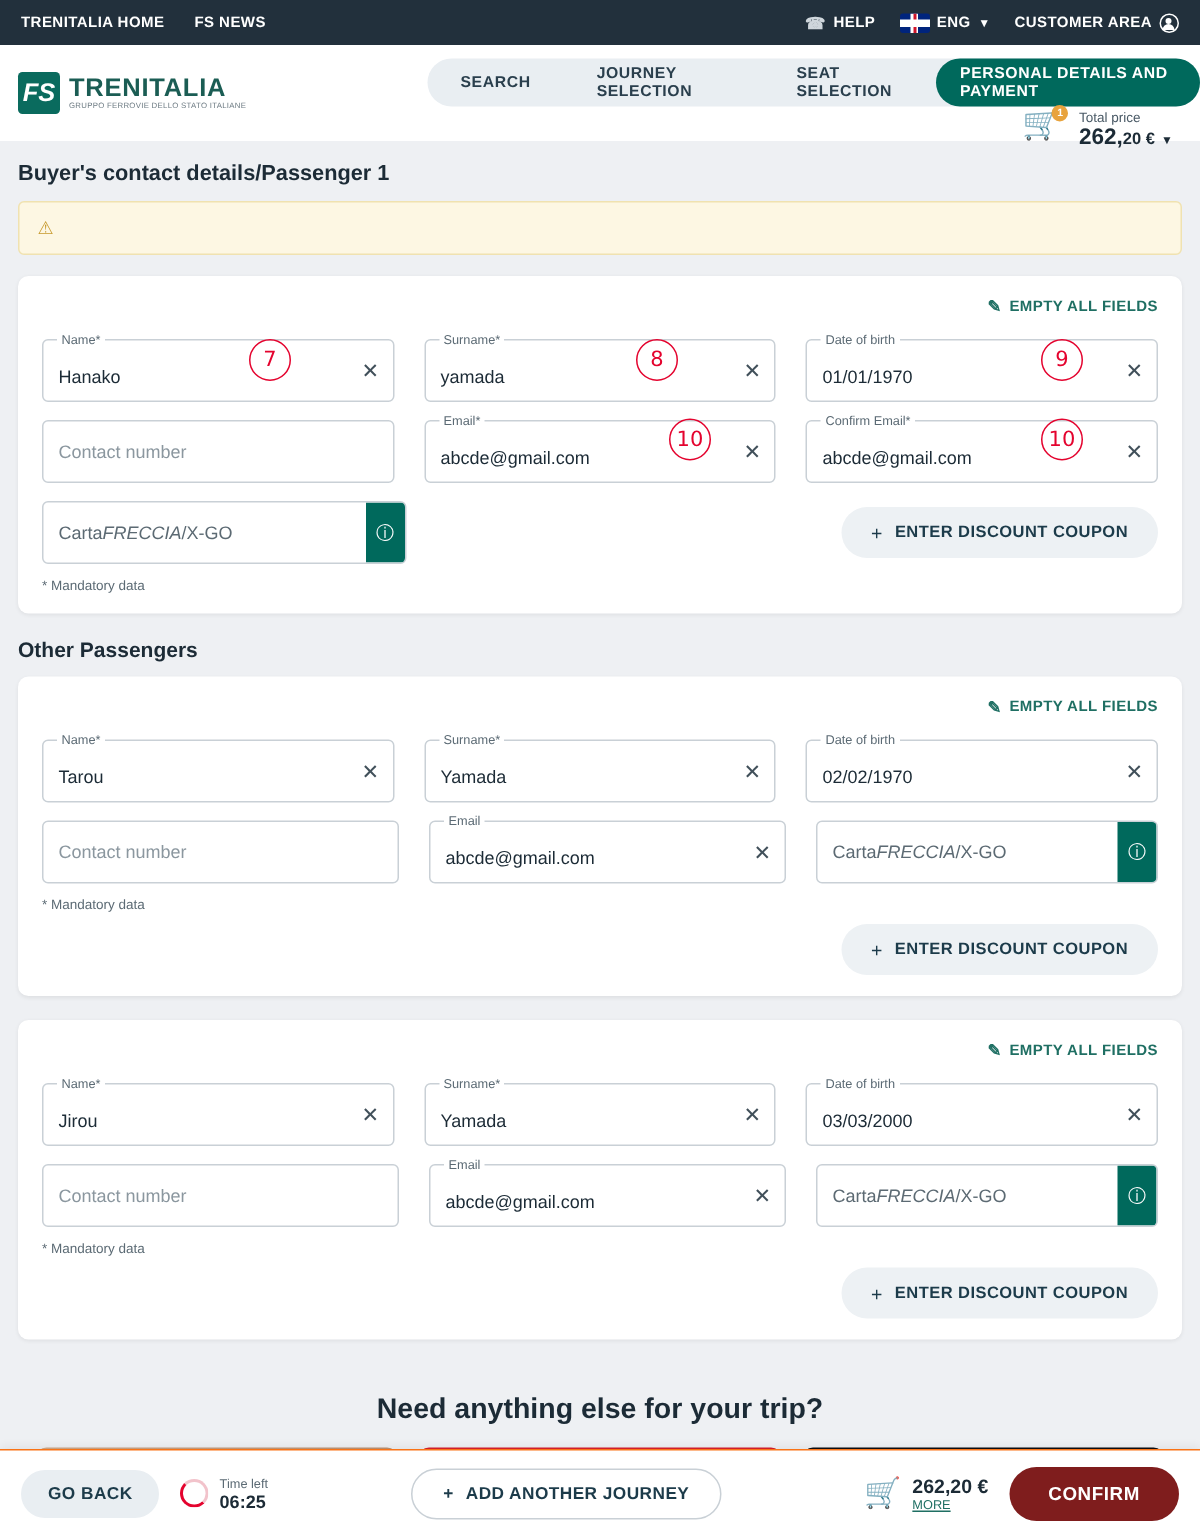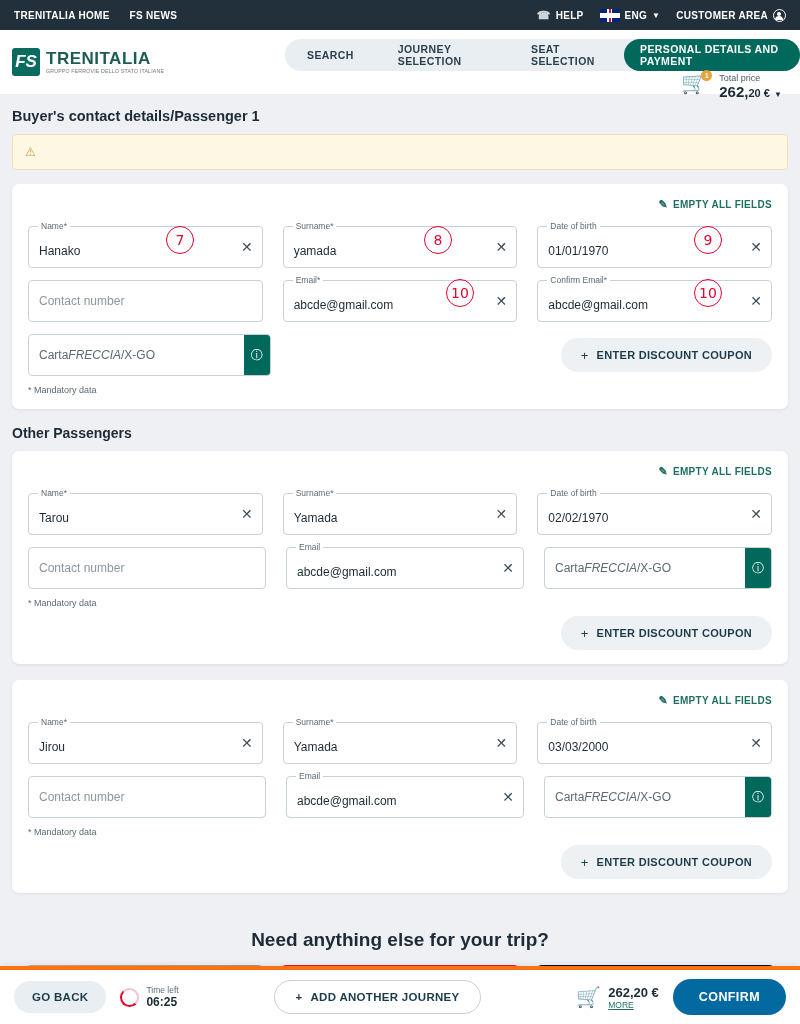--- a/index.html
+++ b/index.html
@@ -176,21 +176,21 @@
   .pc3 { background: #0c0d12; }
   .pc2 .pctxt, .pc3 .pctxt {
     position: absolute; left: 0; right: 0; top: 14px; text-align: left;
     color: #fff; font-weight: bold; font-size: 10px; letter-spacing: .3px;
   }
   .pc3 .pctxt { color: #e8c97a; }
 
   
   .bottombar {
     position: absolute; left: 0; bottom: 0; width: 800px; height: 58px;
-    background: #fff; border-top: 4px solid #f97316;
+    background: #fff; border-top: 1px solid #f97316;
     display: flex; align-items: center; padding: 0 14px; gap: 14px;
     box-shadow: 0 -2px 6px rgba(0,0,0,.06);
   }
   .goback {
     background: #e9eef2; border-radius: 17px; height: 32px; padding: 0 18px;
     display: flex; align-items: center; font-size: 11.5px; font-weight: bold; color: #1c3b4a;
     letter-spacing: .3px;
   }
   .timer { display: flex; align-items: center; gap: 7px; }
   .timer-ring {
@@ -204,21 +204,21 @@
     border: 1px solid #c9d0d6; border-radius: 19px; height: 34px;
     display: flex; align-items: center; gap: 8px; padding: 0 20px;
     font-size: 11.5px; font-weight: bold; color: #1c3b4a; background: #fff;
     letter-spacing: .3px;
   }
   .bottom-total { display: flex; align-items: center; gap: 7px; }
   .bottom-total .bt-glyph { font-size: 20px; color: #2a3f4d; }
   .bottom-total .bt-val { font-size: 13px; font-weight: bold; color: #1c2b36; }
   .bottom-total .bt-more { font-size: 8.5px; color: #1f6f63; text-decoration: underline; }
   .confirm {
-    background: #0369a1; color: #fff; border-radius: 19px; height: 36px;
+    background: #7f1d1d; color: #fff; border-radius: 19px; height: 36px;
     display: flex; align-items: center; padding: 0 26px;
     font-size: 12.5px; font-weight: bold; letter-spacing: .4px;
   }
   .carta-name i { font-style: italic; }
 </style>
 </head>
 <body>
 
 <div class="page">
 

